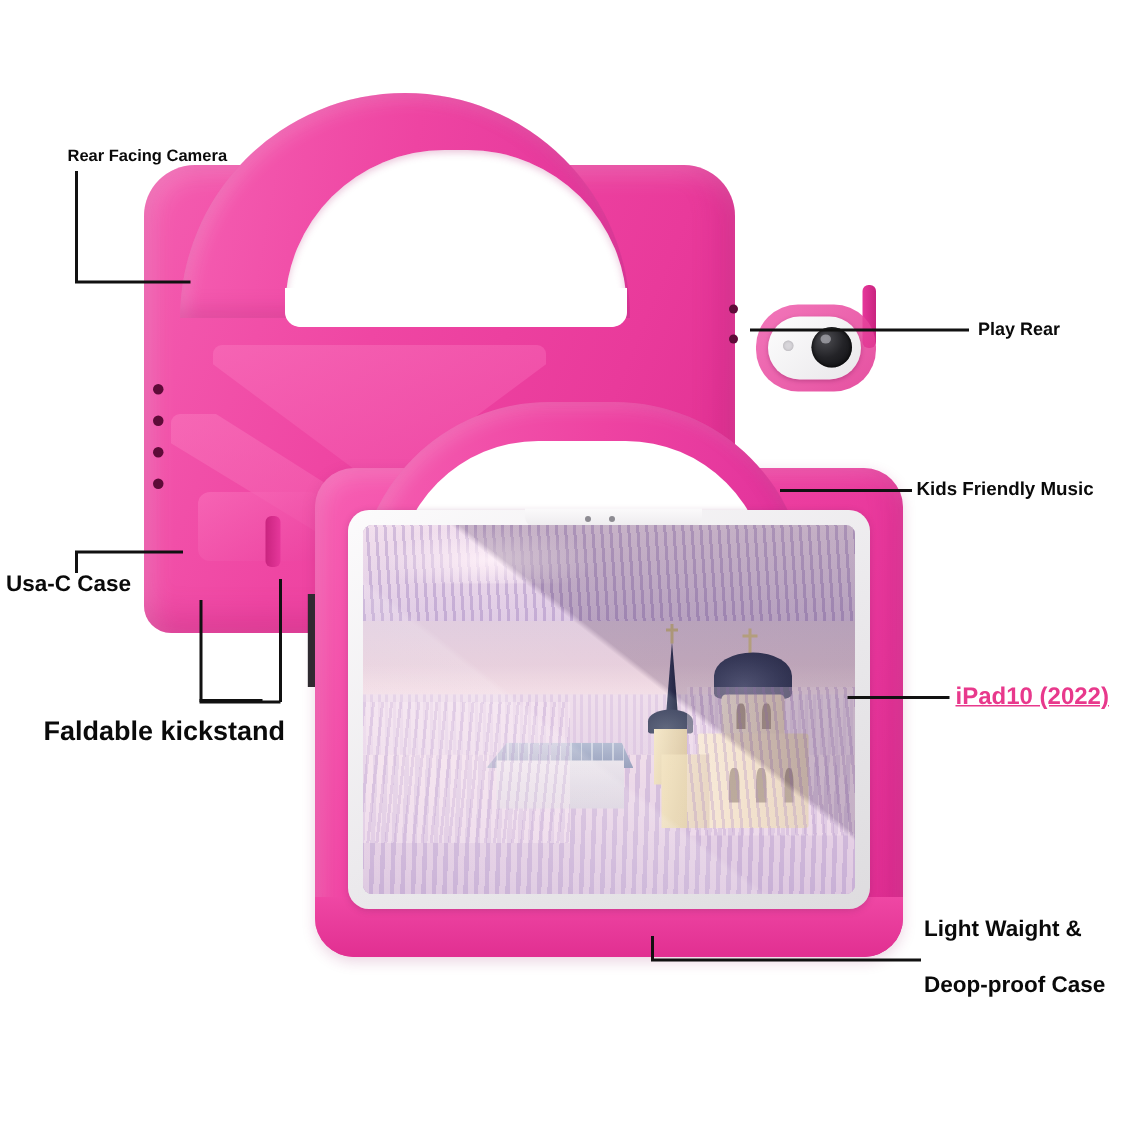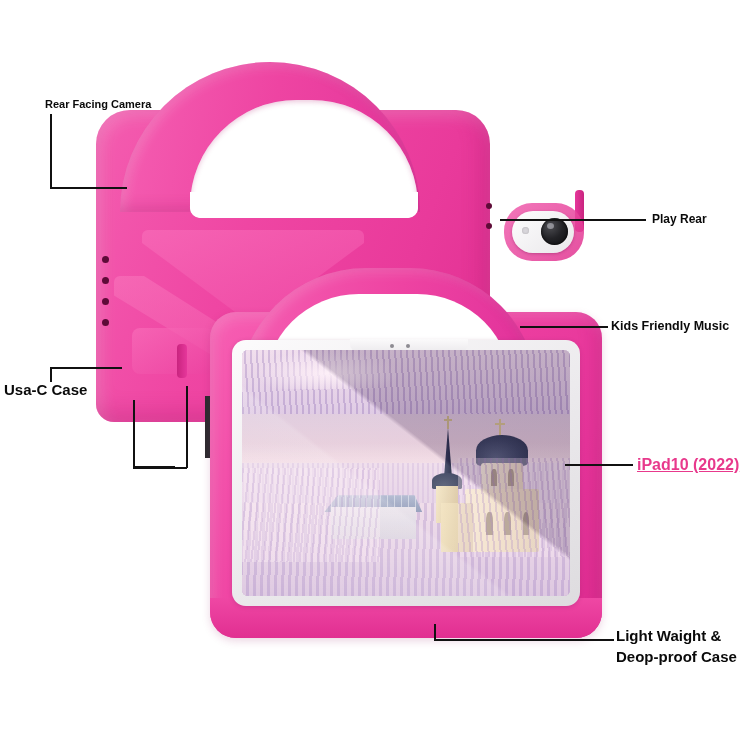--- a/index.html
+++ b/index.html
@@ -28,21 +28,21 @@
   .lead{position:absolute;background:#111;}
   .lead.h{height:1.6px;}
   .lead.v{width:1.6px;}
 
   #lbl-rear{left:4px;top:98px;font-size:11px;margin-left:41px;}
   #lbl-usbc{left:4px;top:381px;font-size:15px;}
   #lbl-kick{left:29px;top:477px;font-size:18px;}
   #lbl-play{left:652px;top:212px;font-size:12px;}
   #lbl-handle{left:611px;top:319px;font-size:12.5px;}
   #lbl-ipad{left:637px;top:456px;font-size:16px;text-decoration:underline;}
-  #lbl-light1{left:616px;top:611px;font-size:15px;margin-top:16px;}
+  #lbl-light1{left:616px;top:611px;font-size:15px;}
   #lbl-light2{left:616px;top:648px;font-size:15px;text-align:center;}
 
   
   #back-case{
     position:absolute;left:88px;top:62px;width:410px;height:360px;
   }
   #back-body{
     position:absolute;left:8px;top:48px;width:394px;height:312px;
     border-radius:34px 34px 18px 18px;
     background:linear-gradient(112deg,#f45db0 0%,#ef46a3 38%,#e93a9b 72%,#e02f92 100%);
@@ -417,19 +417,20 @@
 
   <div class="lead h" style="left:520px;top:326px;width:88px;"></div>
 
   <div class="lead h" style="left:565px;top:464px;width:68px;"></div>
 
   <div class="lead v" style="left:434px;top:624px;height:16px;"></div>
   <div class="lead h" style="left:434px;top:639px;width:180px;"></div>
 
   <div class="label" id="lbl-rear">Rear Facing Camera</div>
   <div class="label" id="lbl-usbc">Usa-C Case</div>
+  <div class="label" id="lbl-kick">Faldable kickstand</div>
   <div class="label" id="lbl-play">Play Rear</div>
   <div class="label" id="lbl-handle">Kids Friendly Music</div>
   <div class="label pink" id="lbl-ipad">iPad10 (2022)</div>
   <div class="label" id="lbl-light1">Light Waight &amp;</div>
   <div class="label" id="lbl-light2">Deop-proof Case</div>
 
 </div>
 
 </body></html>

